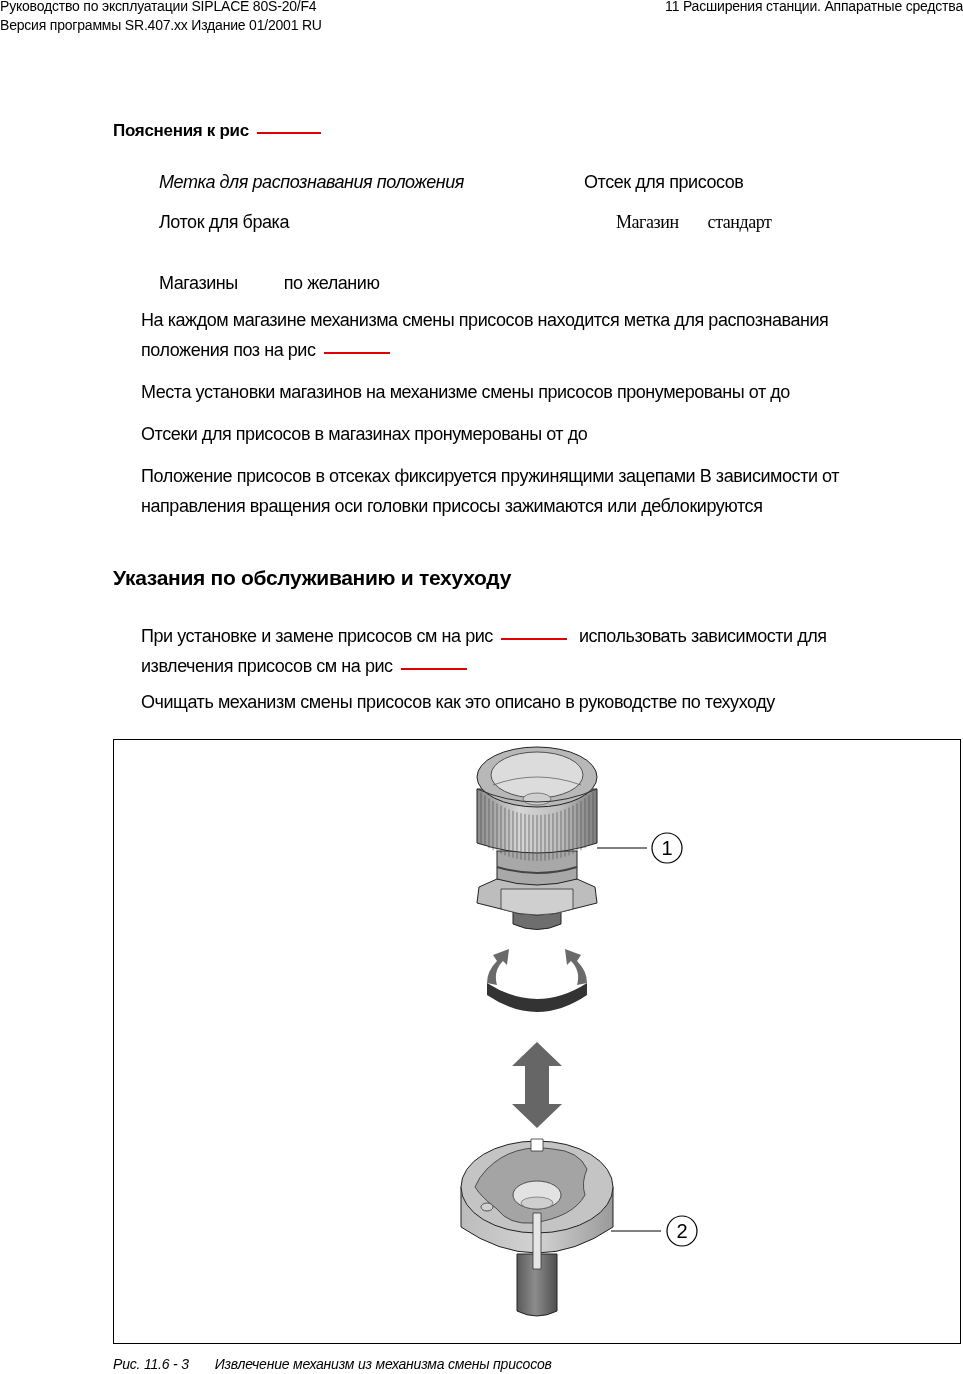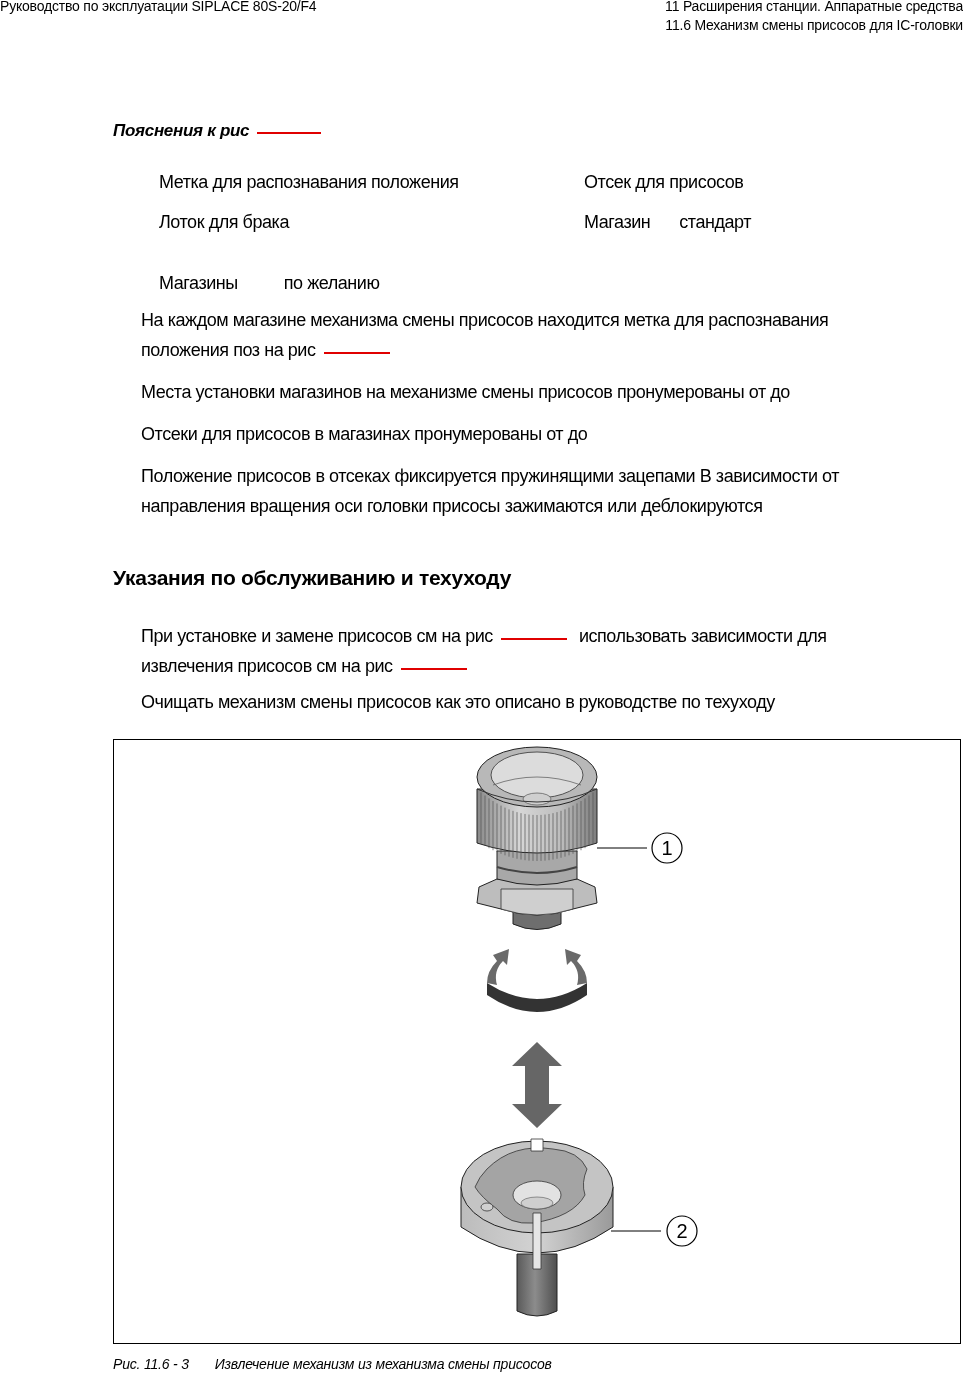--- a/index.html
+++ b/index.html
@@ -15,34 +15,34 @@
   .h2 { font-size:21px; font-weight:bold; letter-spacing:-0.3px; }
   .frame { position:absolute; left:113px; top:739px; width:848px; height:605px; border:1.5px solid #000; box-sizing:border-box; }
   .caption { font-size:14px; font-style:italic; letter-spacing:-0.2px; }
   svg text { font-family:"Liberation Sans", sans-serif; }
 </style>
 </head>
 <body>
 
 <div class="abs hdr hdr-l">
   <div>Руководство по эксплуатации SIPLACE 80S-20/F4</div>
+  <div>Версия программы SR.407.xx  Издание 01/2001 RU</div>
 </div>
 <div class="abs hdr hdr-r">
   <div>11 Расширения станции. Аппаратные средства</div>
-  <div>11.6 Механизм смены присосов для IC-головки</div>
 </div>
 
-<div class="abs sec-title" style="left:113px; top:121px;font-style:italic;">
+<div class="abs sec-title" style="left:113px; top:121px;">
   <span>Пояснения к рис</span><span class="red-line" style="width: 64px; border-bottom-color: rgb(224, 0, 0);"></span>
 </div>
 
-<div class="abs body" style="left:159px; top:172px;">Метка для распознавания положения</div>
+<div class="abs body" style="left:159px; top:172px;font-style:italic;">Метка для распознавания положения</div>
 <div class="abs body" style="left:584px; top:172px;">Отсек для присосов</div>
 <div class="abs body" style="left:159px; top:212px;">Лоток для брака</div>
-<div class="abs body" style="left:584px; top:212px;">
+<div class="abs body" style="left:616px; top:212px;font-family:Liberation Serif, serif;">
   <span>Магазин</span><span style="display:inline-block;width:29px;"></span><span>стандарт</span>
 </div>
 <div class="abs body" style="left:159px; top:253px;margin-top:20px;">
   <span>Магазины</span><span style="display:inline-block;width:46px;"></span><span>по желанию</span>
 </div>
 
 <div class="abs body" style="left:141px; top:310px;">На каждом магазине механизма смены присосов находится метка для распознавания</div>
 <div class="abs body" style="left:141px; top:340px;">
   <span>положения  поз     на рис</span><span class="red-line" style="border-bottom-color: rgb(224, 0, 0);"></span>
 </div>

